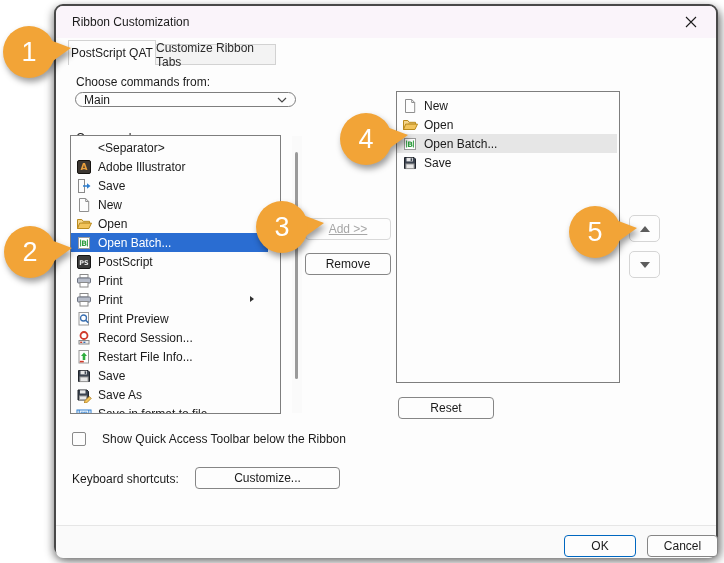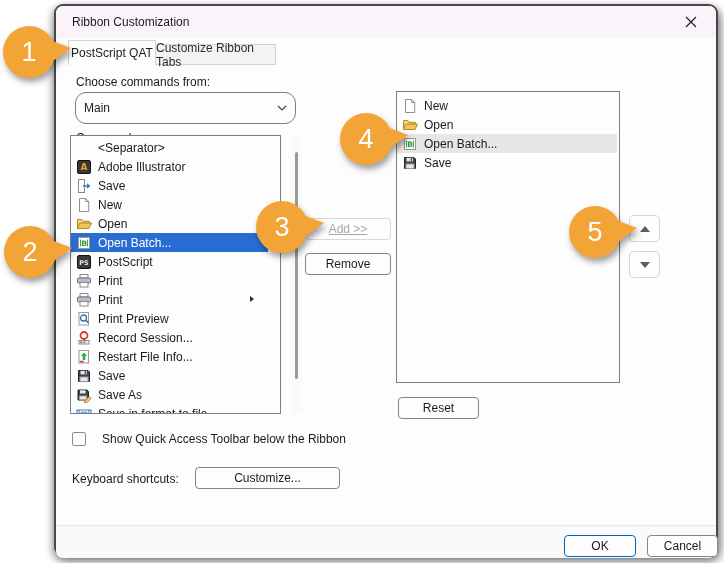--- a/index.html
+++ b/index.html
@@ -22,21 +22,21 @@
   .tab { position:absolute; border:1px solid #d2d2d2; background:#f3f3f3;
          display:flex; align-items:center; justify-content:center; font-size:12px; }
   .tab.active { left:12px; top:34px; width:88px; height:25px; background:#fdfdfd;
                 border-bottom:none; z-index:2; }
   .tab.inactive { left:99px; top:38px; width:121px; height:21px; color:#2b2b2b; }
 
   
   .lab { position:absolute; font-size:12px; }
 
   
-  .combo { position:absolute; left:19px; top:86px; width:221px; height:32px;
+  .combo { position:absolute; left:19px; top:86px; width:221px; height:15px;
            border:1px solid #7e7e7e; border-radius:11px; background:#fdfdfd;
            display:flex; align-items:center; padding:0 8px; justify-content:space-between; }
 
   
   .listbox { position:absolute; background:#fdfdfd; border:1px solid #7e7e7e; overflow:hidden; }
   .list-left  { left:14px;  top:129px; width:211px; height:279px; padding-top:2px; }
   .list-right { left:340px; top:85px;  width:224px; height:292px; padding-top:4px; }
   .lrow { display:flex; align-items:center; height:19px; padding-left:5px; gap:6px;
           margin-right:12px; position:relative; white-space:nowrap; }
   .list-right .lrow { margin-right:2px; }
@@ -48,21 +48,21 @@
               border-left:4px solid #303030; border-top:3.5px solid transparent; border-bottom:3.5px solid transparent; }
   .scrolltrack { position:absolute; right:1px; top:1px; bottom:1px; width:10px; background:#fafafa; }
   .scrollthumb { position:absolute; left:3px; top:16px; width:3px; height:227px; background:#9a9a9a; border-radius:2px; }
 
   
   .btn { position:absolute; background:#fdfdfd; border:1px solid #868686; border-radius:4px;
          font-size:12px; display:flex; align-items:center; justify-content:center; color:#1b1b1b; }
   .btn.disabled { color:#a6a6a6; border-color:#d9d9d9; }
   .btn-add      { left:249px; top:212px; width:86px; height:22px;text-decoration:underline; }
   .btn-remove   { left:249px; top:247px; width:86px; height:22px; }
-  .btn-reset    { left:342px; top:391px; width:81px; height:22px; }
+  .btn-reset    { left:342px; top:391px; width:96px; height:22px; }
   .btn-up   { left:573px; top:209px; width:31px; height:27px; border-color:#d5d5d5; border-radius:5px; }
   .btn-down { left:573px; top:245px; width:31px; height:27px; border-color:#d5d5d5; border-radius:5px; }
   .tri-up   { width:0; height:0; border-bottom:6px solid #5c5c5c; border-left:5px solid transparent; border-right:5px solid transparent; }
   .tri-down { width:0; height:0; border-top:6px solid #5c5c5c; border-left:5px solid transparent; border-right:5px solid transparent; }
   .btn-customize { left:139px; top:461px; width:145px; height:22px; }
 
   
   .checkrow { position:absolute; left:16px; top:426px; display:flex; align-items:center; gap:16px; }
   .checkbox { width:14px; height:14px; border:1px solid #8a8a8a; border-radius:2px; background:#fdfdfd; }
 

